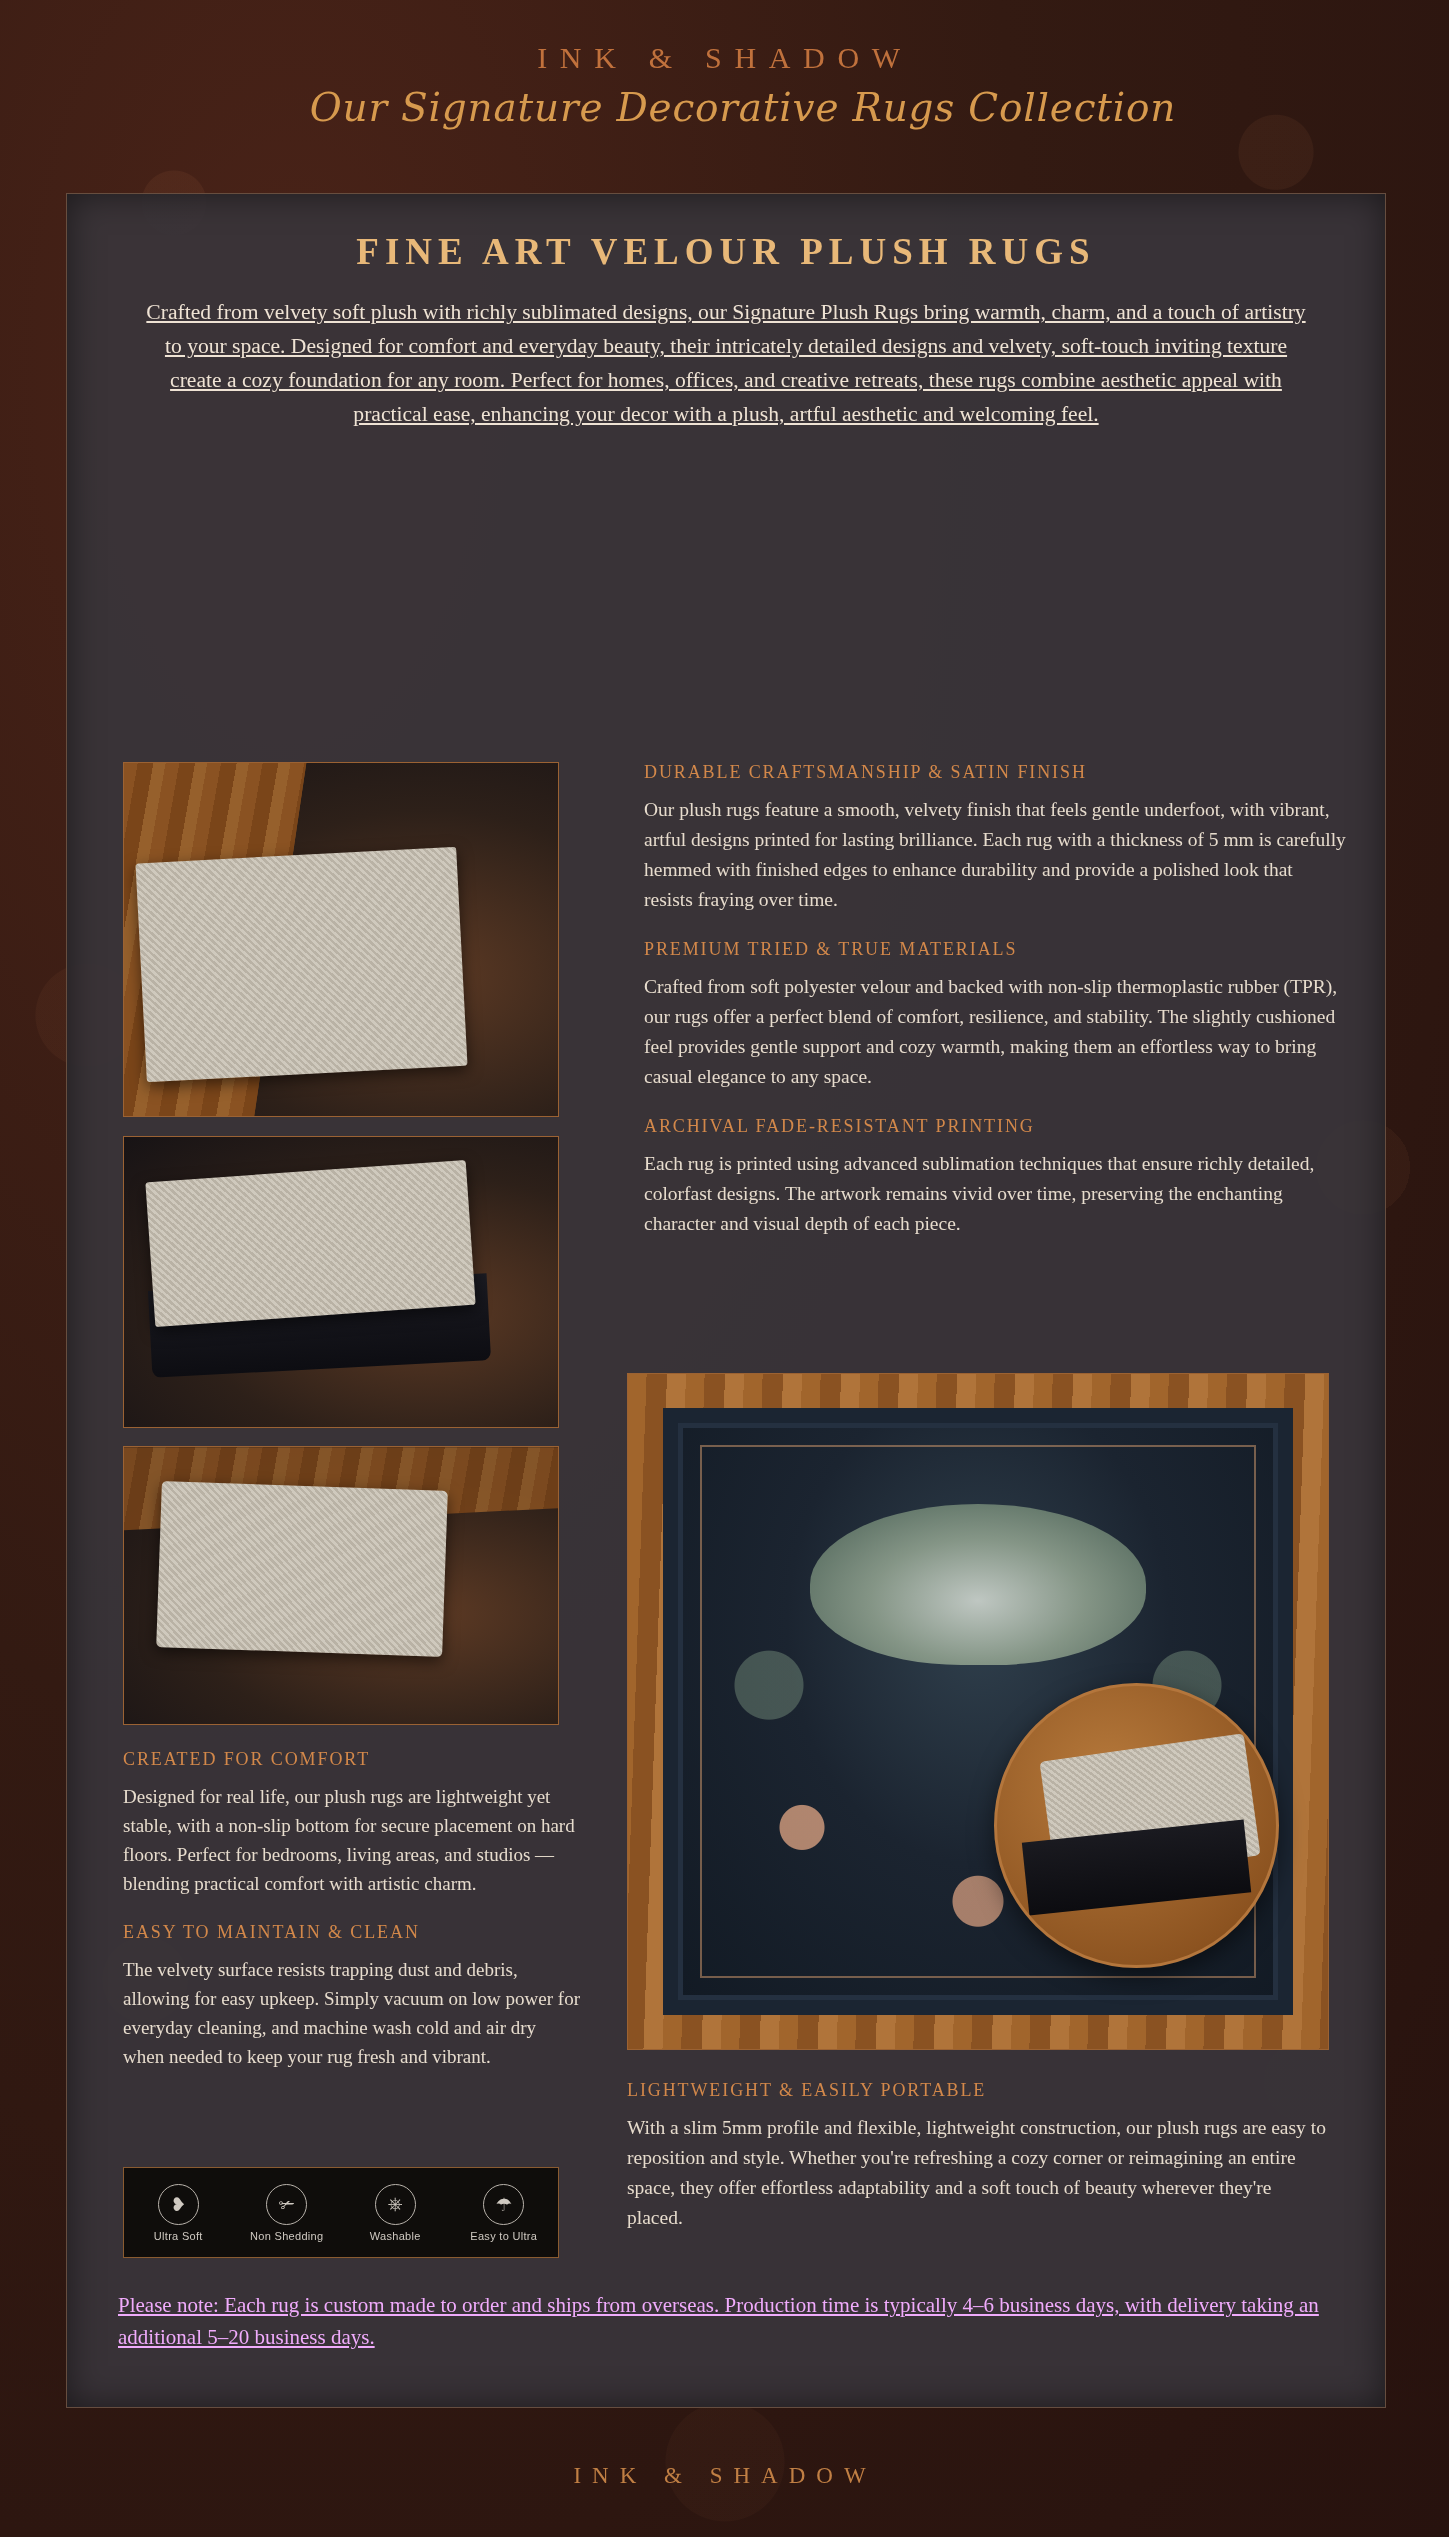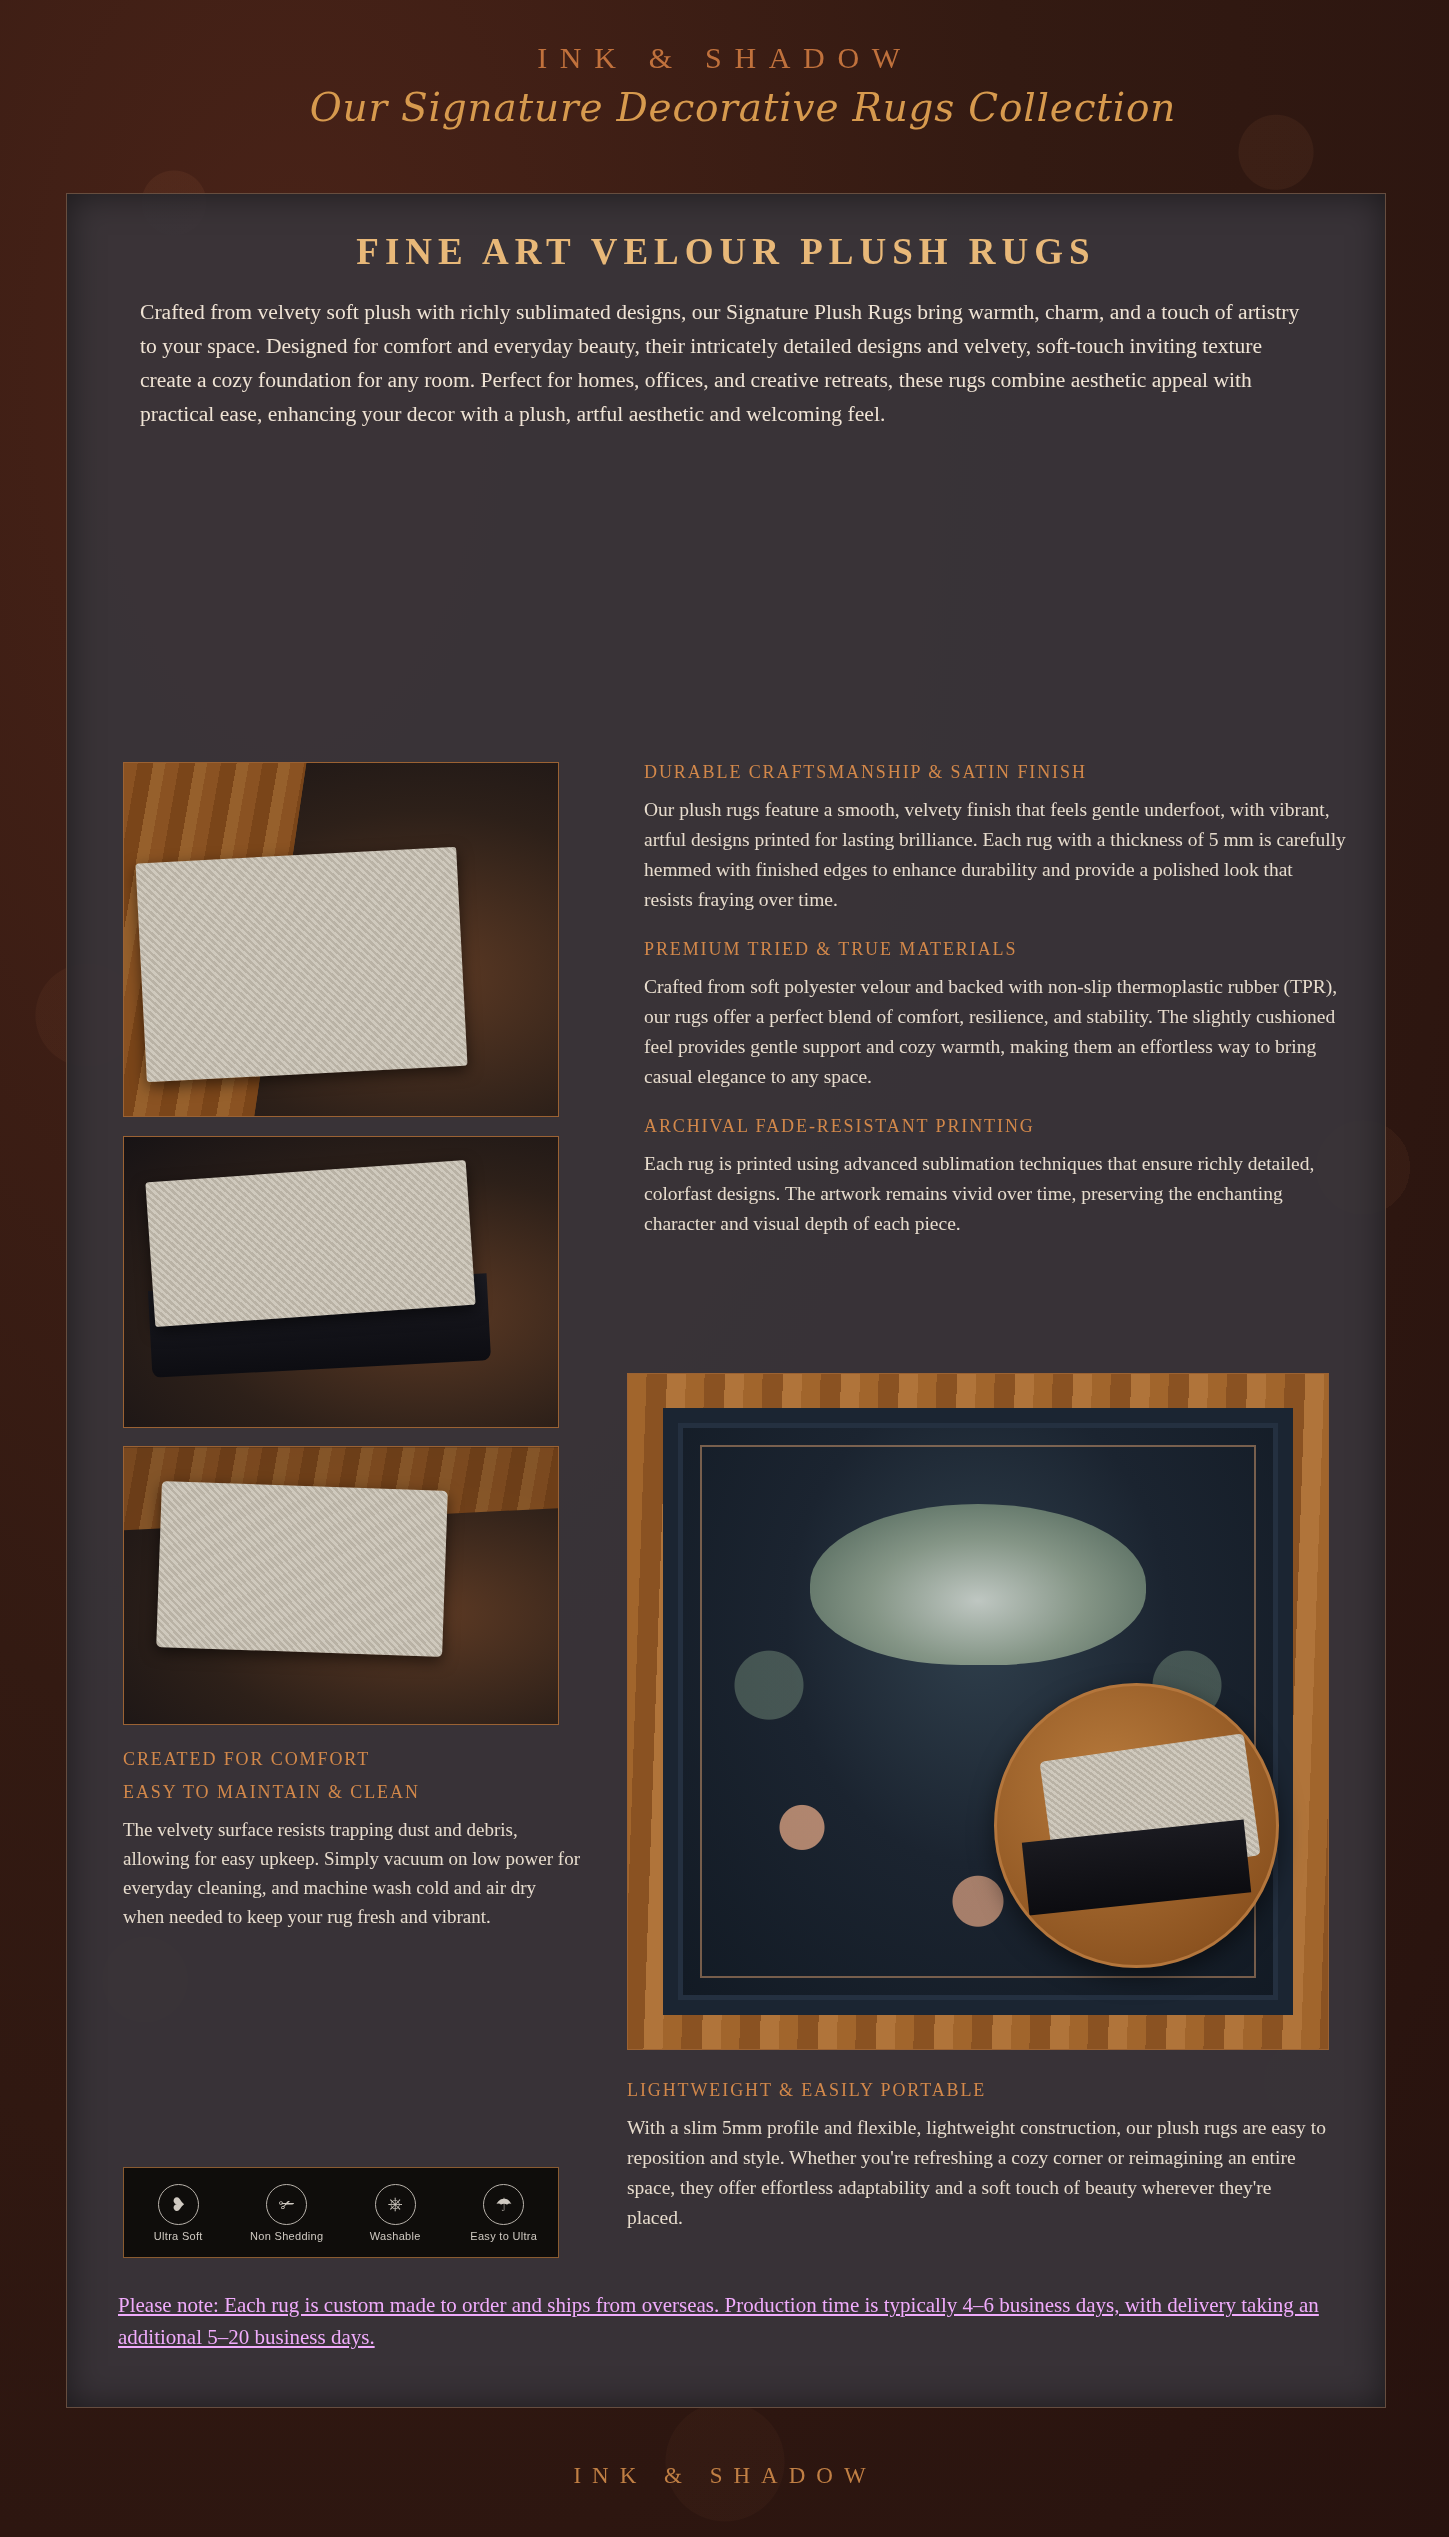--- a/index.html
+++ b/index.html
@@ -84,23 +84,25 @@
     text-align: center;
     font-size: 37px;
     letter-spacing: 6px;
     color: #e8b878;
     text-transform: uppercase;
     font-family: "Liberation Serif", serif;
   }
 
   .intro {
     margin: 22px 73px 0 73px;
+    text-align: center;
     font-size: 21.6px;
     line-height: 34px;
     color: #efe3d4;
+    text-decoration: underline;
   }
 
   
   .cols {
     position: absolute;
     top: 568px;
     left: 56px;
     width: 1206px;
   }
   .col-left {
@@ -364,20 +366,21 @@
         </div>
 
         <div class="photo ph3">
           <div class="dark-rug"></div>
           <div class="wood" style="clip-path: polygon(0 0,100% 0,100% 22%,0 30%); opacity:.85;"></div>
           <div class="mat"></div>
         </div>
 
         <div style="margin-top:24px;">
           <h3 class="sect">CREATED FOR COMFORT</h3>
+          <p class="body">Designed for real life, our plush rugs are lightweight yet stable, with a non-slip bottom for secure placement on hard floors. Perfect for bedrooms, living areas, and studios — blending practical comfort with artistic charm.</p>
         </div>
 
         <div>
           <h3 class="sect">EASY TO MAINTAIN &amp; CLEAN</h3>
           <p class="body">The velvety surface resists trapping dust and debris, allowing for easy upkeep. Simply vacuum on low power for everyday cleaning, and machine wash cold and air dry when needed to keep your rug fresh and vibrant.</p>
         </div>
       </div>
 
       <div class="col-right">
         <div>

